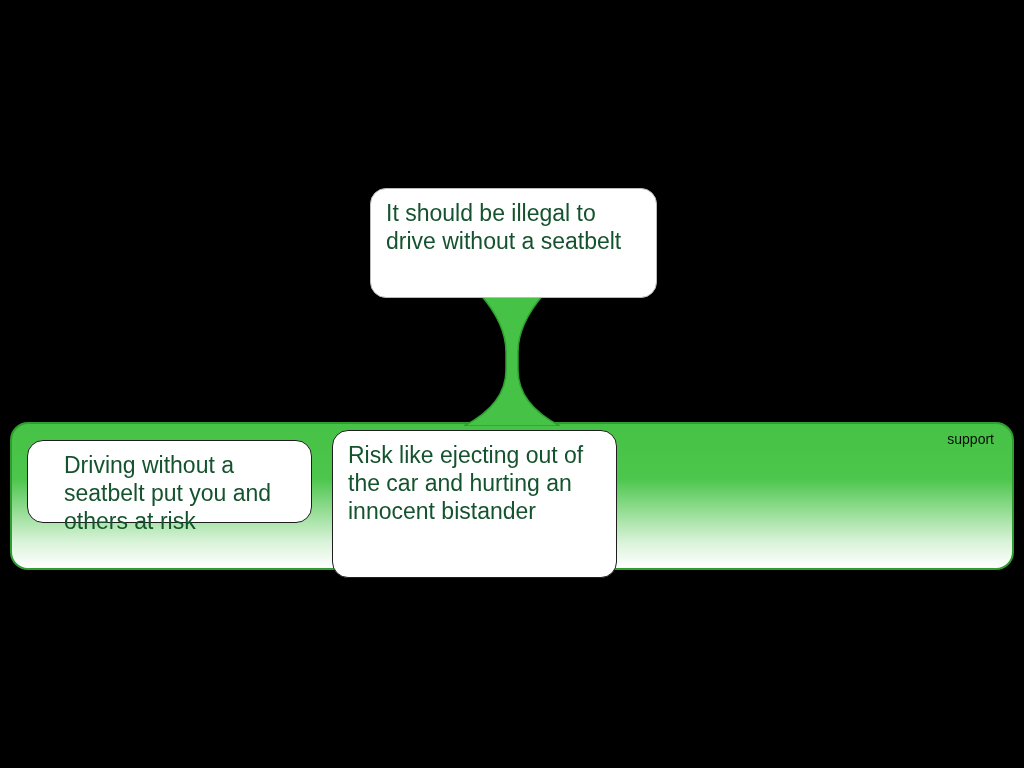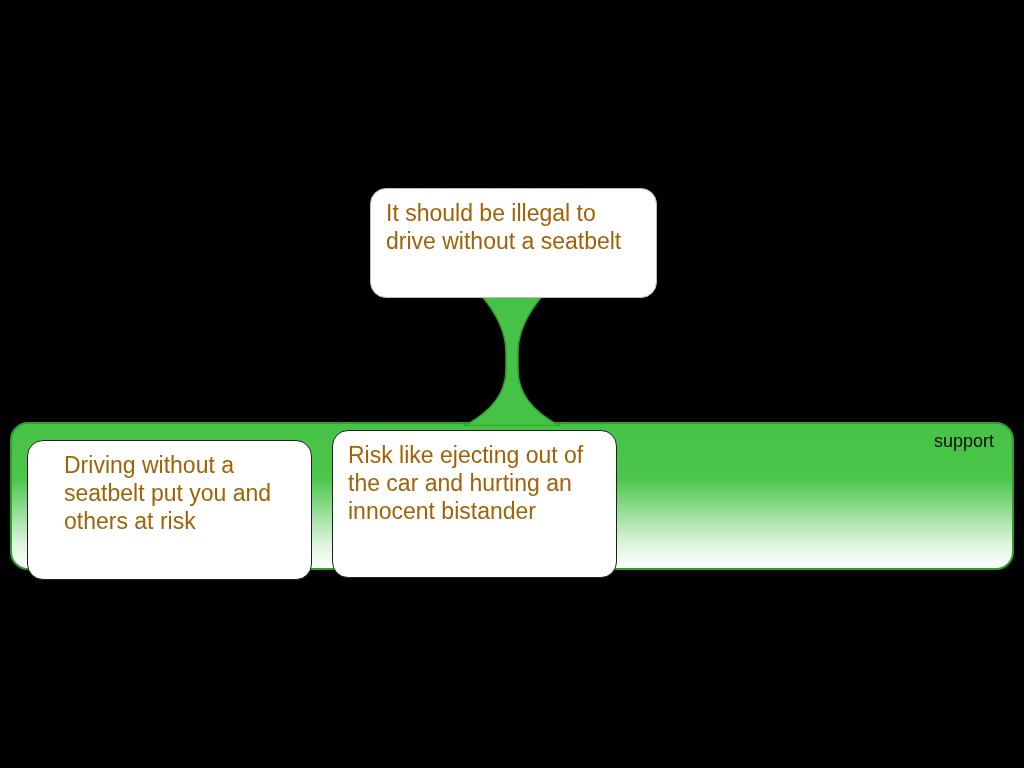--- a/index.html
+++ b/index.html
@@ -14,21 +14,21 @@
     background: #000000;
     overflow: hidden;
     font-family: "Liberation Sans", sans-serif;
   }
   .node-box {
     position: absolute;
     background: #ffffff;
     border: 1.5px solid #1e1e1e;
     border-radius: 16px;
     box-sizing: border-box;
-    color: #a16207;
+    color: #14532d;
     font-size: 23px;
     line-height: 1.22;
     padding: 10px 15px;
     text-align: left;
   }
   .claim-box {
     left: 370px;
     top: 188px;
     width: 287px;
     height: 110px;
@@ -53,24 +53,24 @@
     border-radius: 18px;
     background: linear-gradient(to bottom, #46c246 0%, #4cc64c 38%, #d9f3d9 82%, #ffffff 100%);
     box-sizing: border-box;
     overflow: visible;
     z-index: 1;
   }
   .support-label {
     position: absolute;
     top: 7px;
     right: 18px;
-    font-size: 18px;
+    font-size: 14px;
     color: #0a0a0a;
   }
-  .reason-1 { left: 15px;  top: 16px; width: 285px; height: 140px; padding-left: 36px; }
+  .reason-1 { left: 15px;  top: 16px; width: 285px; height: 83px; padding-left: 36px; }
   .reason-2 { left: 320px; top: 6px; width: 285px; height: 148px; }
   .reason-3 { left: 625px; top: 16px; width: 285px; height: 112px; }
 </style>
 </head>
 <body>
 
 <div id="canvas">
 
   <div class="node-box claim-box">
     <span>It should be illegal to drive without a seatbelt</span>

